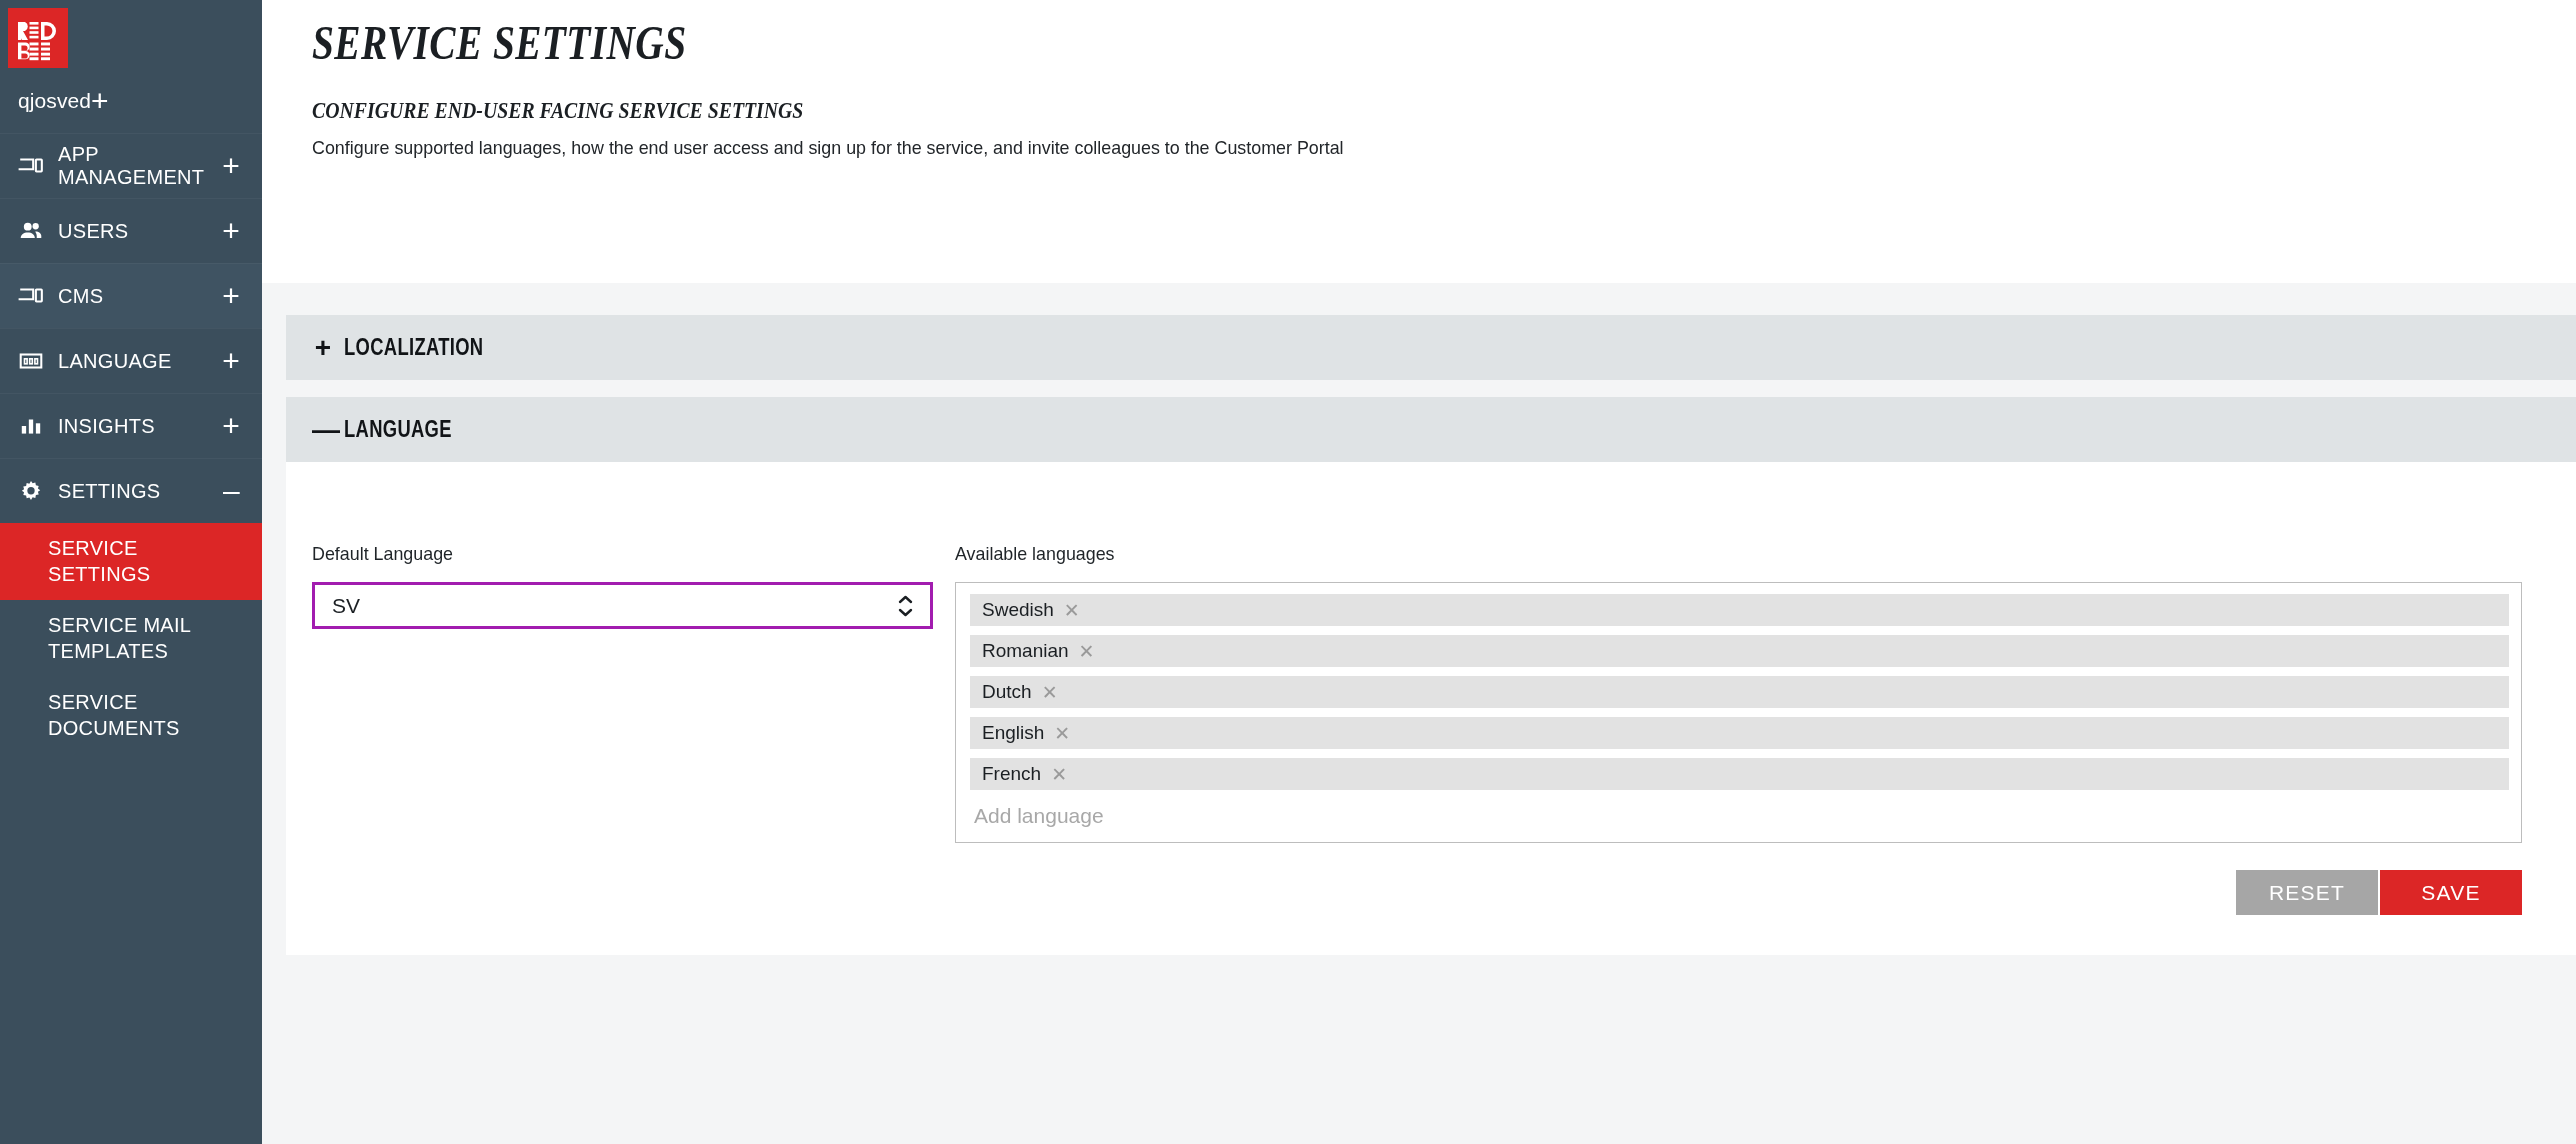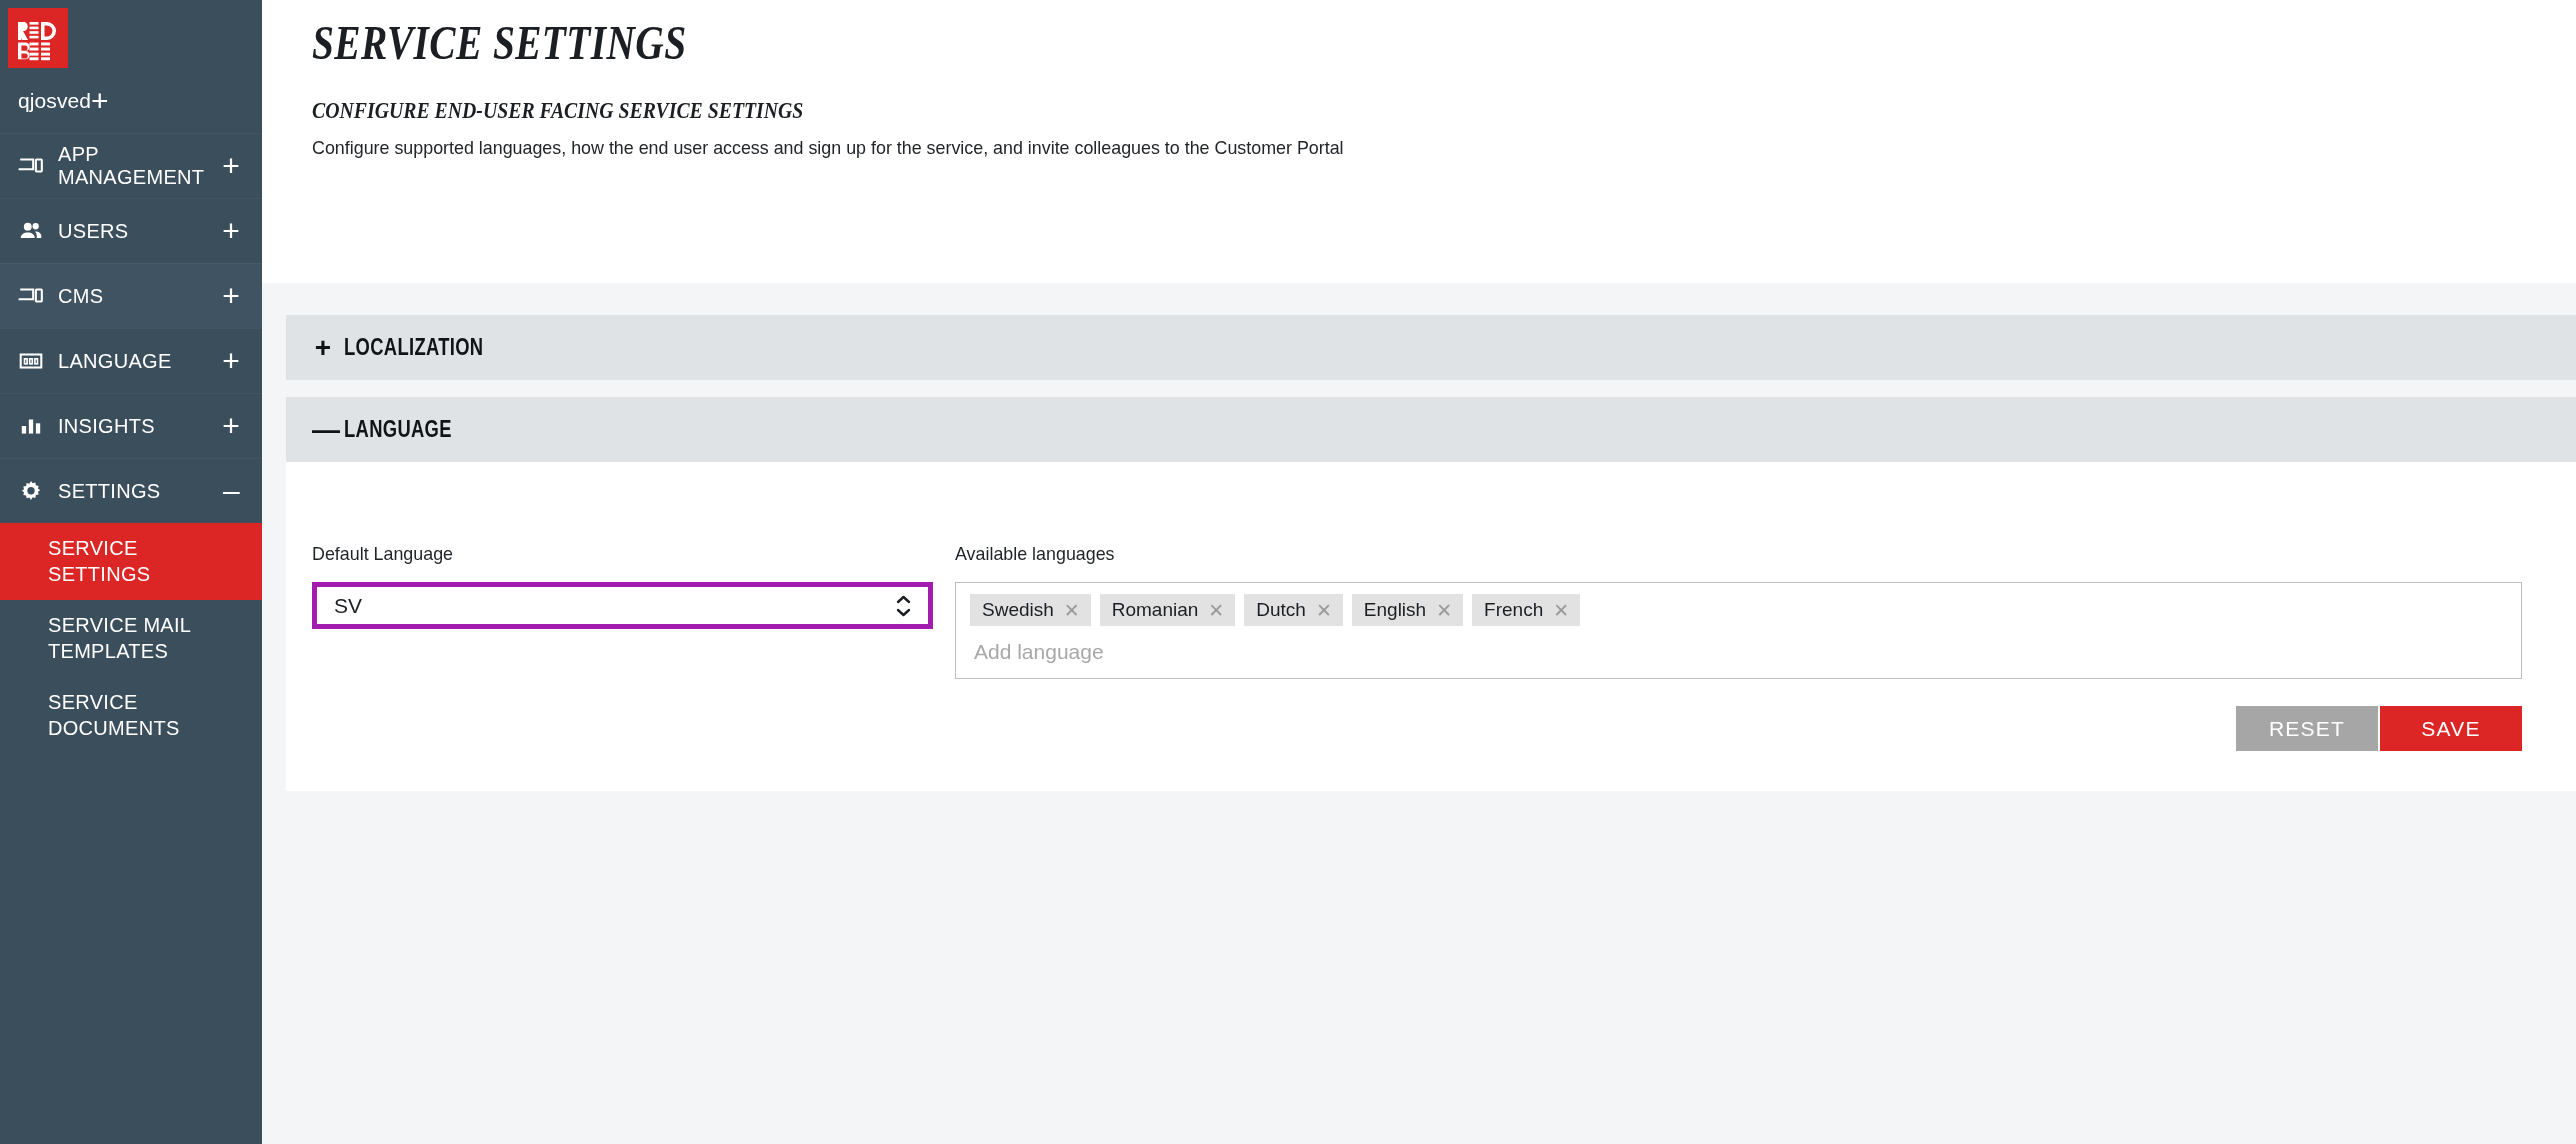--- a/index.html
+++ b/index.html
@@ -205,21 +205,21 @@
     font-size: 19px;
     color: #1f2428;
     margin-bottom: 17px;
     transform: scaleX(0.94);
     transform-origin: left center;
     white-space: nowrap;
   }
 
   .select-box {
     height: 47px;
-    border: 5px solid #a21caf;
+    border: 3px solid #a21caf;
     background: #ffffff;
     display: flex;
     align-items: center;
     justify-content: space-between;
     padding: 0 16px 0 17px;
     cursor: pointer;
   }
   .select-value {
     font-size: 21px;
     color: #1b1f23;
@@ -236,20 +236,21 @@
   .tags-box {
     border: 1px solid #bdbdbd;
     background: #ffffff;
     min-height: 84px;
     padding: 11px 12px 14px 14px;
   }
   .tags-list {
     display: flex;
     flex-wrap: wrap;
     gap: 9px;
+    flex-direction: column;
   }
   .tag {
     background: #e2e2e2;
     height: 32px;
     display: flex;
     align-items: center;
     gap: 10px;
     padding: 0 11px 0 12px;
     font-size: 19px;
     color: #1b1f23;

